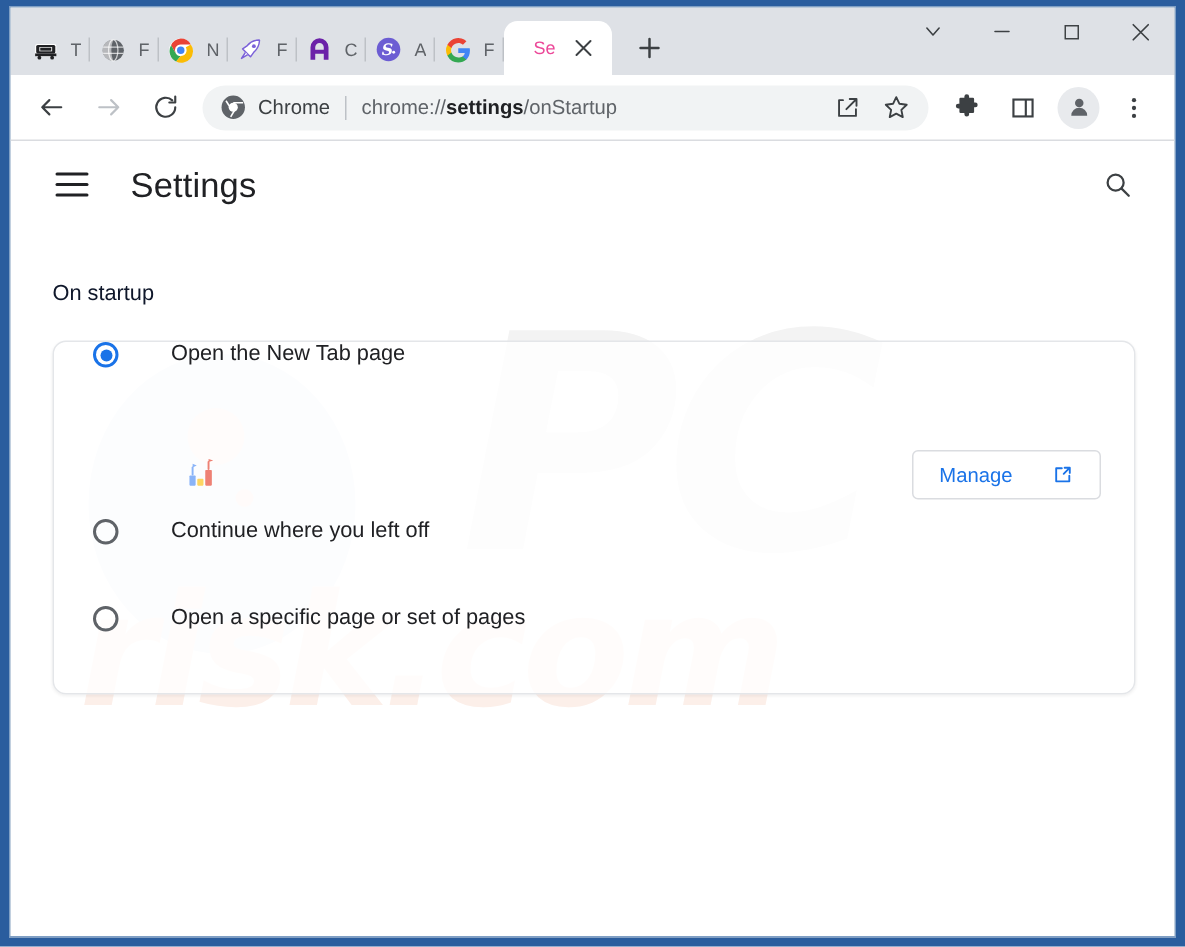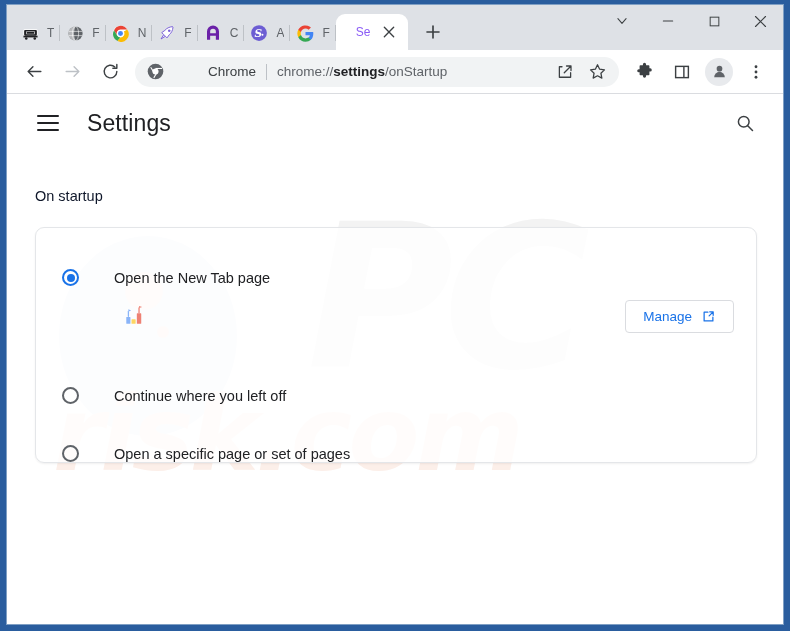--- a/index.html
+++ b/index.html
@@ -56,21 +56,21 @@
     width: 1px; height: 16px;
     background: #bdc1c6;
   }
   .tab.active {
     background: #fff;
     border-radius: 9px 9px 0 0;
     height: 36px;
     padding: 0 10px 0 12px;
     box-shadow: 0 0 0 0 transparent;
   }
-  .tab.active .tlabel { color: #8b5cf6; max-width: 20px; }
+  .tab.active .tlabel { color: #ec4899; max-width: 20px; }
   .tab-close {
     width: 18px; height: 18px;
     margin-left: 10px;
     display: flex; align-items: center; justify-content: center;
     color: #3c4043;
   }
   .newtab {
     width: 30px; height: 30px;
     margin-left: 10px; margin-bottom: 3px;
     display: flex; align-items: center; justify-content: center;
@@ -113,21 +113,20 @@
     border-radius: 16px;
     display: flex;
     align-items: center;
     padding: 0 6px 0 12px;
     margin: 0 6px;
     min-width: 0;
   }
   .omni-chip {
     display: flex; align-items: center;
     flex: 0 0 auto;
-    gap: 36px;
   }
   .omni-chip .chiplabel {
     font-size: 13.5px; color: #3c4043;
     margin-left: 8px;
   }
   .omni-divider {
     width: 1px; height: 16px;
     background: #bdc1c6;
     margin: 0 10px;
     flex: 0 0 auto;
@@ -252,21 +251,21 @@
     position: relative;
     z-index: 2;
     margin: 23px 26px 0 28px;
     background: rgba(255,255,255,0.82);
     border: 1px solid #e4e6e9;
     border-radius: 9px;
     box-shadow: 0 1px 2px rgba(60,64,67,0.08);
   }
   .radio-row {
     display: flex;
-    align-items: flex-end;
+    align-items: flex-start;
     height: 58px;
     padding: 0 22px 0 26px;
   }
   .radio {
     width: 17px; height: 17px;
     border-radius: 50%;
     border: 2px solid #5f6368;
     box-sizing: border-box;
     flex: 0 0 17px;
     position: relative;
@@ -313,21 +312,21 @@
     border: 1px solid #dadce0;
     border-radius: 4px;
     background: #fff;
     color: #1a73e8;
     font-size: 13.5px;
     font-weight: 500;
     font-family: "Liberation Sans", sans-serif;
     display: flex;
     align-items: center;
     justify-content: center;
-    gap: 9px;
+    gap: 26px;
     padding: 0 17px;
     cursor: pointer;
     white-space: nowrap;
   }
 
   svg { display: block; }
 </style>
 </head>
 <body>
 

